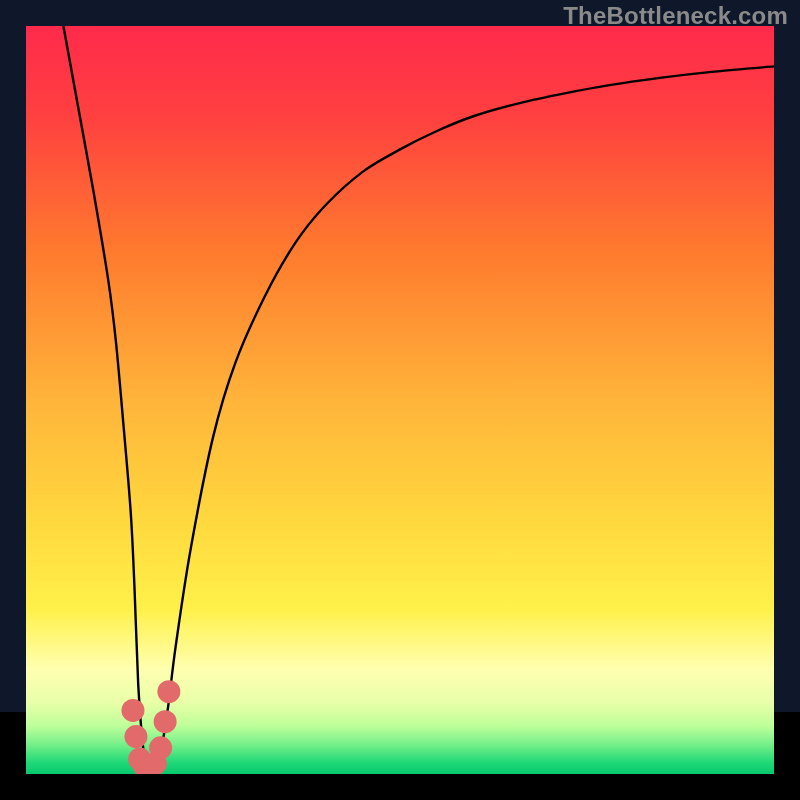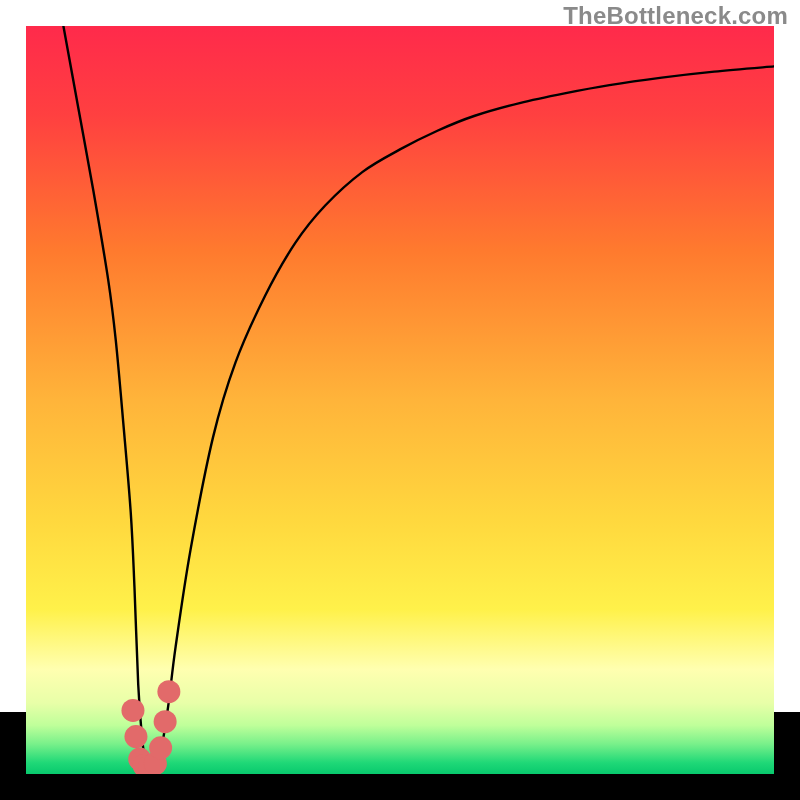--- a/index.html
+++ b/index.html
@@ -9,21 +9,21 @@
     height: 800px;
     background: #000;
     overflow: hidden;
   }
   .frame {
     position: absolute;
     left: 0;
     top: 0;
     width: 800px;
     height: 712px;
-    background: #ffffff;
+    background: #0f172a;
   }
   .plot {
     position: absolute;
     left: 26px;
     top: 26px;
     width: 748px;
     height: 748px;
     overflow: hidden;
   }
   .watermark {

